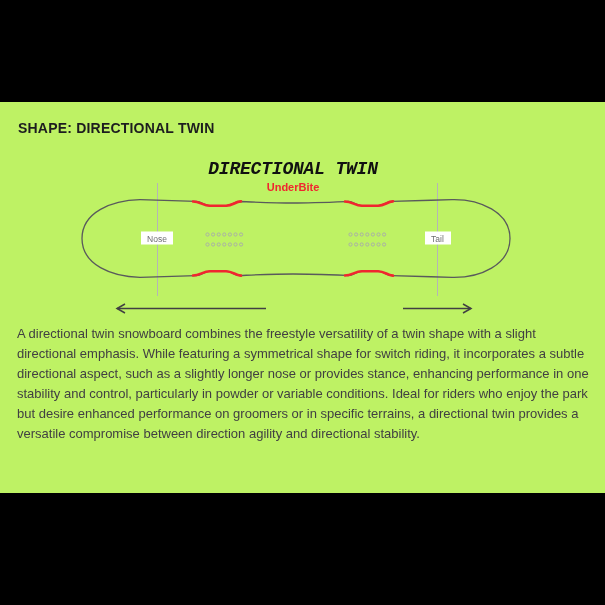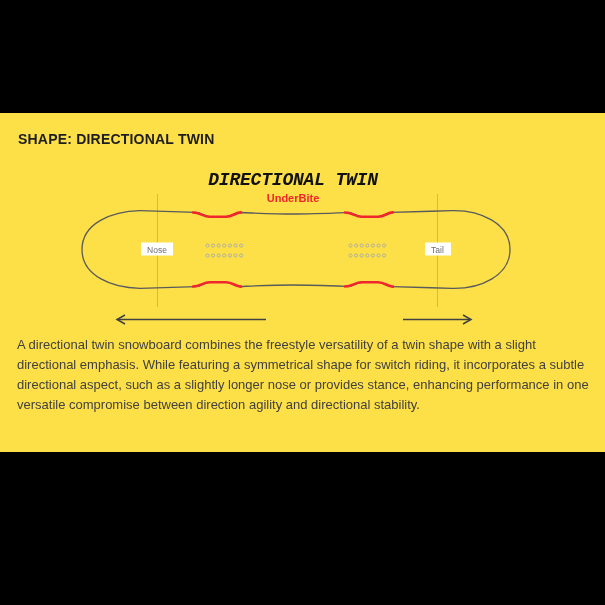--- a/index.html
+++ b/index.html
@@ -7,22 +7,22 @@
   body {
     background: #000000;
     font-family: "Liberation Sans", sans-serif;
     position: relative;
     overflow: hidden;
   }
   .letterbox { position: absolute; left: 0; width: 605px; background: #000; }
   .letterbox.top { top: 0; height: 102px; }
   .letterbox.bottom { top: 493px; height: 112px; }
   .panel {
-    position: absolute; left: 0; top: 113px; width: 605px; height: 339px;
-    background: #fde047;
+    position: absolute; left: 0; top: 102px; width: 605px; height: 391px;
+    background: #bef264;
   }
   .heading {
     position: absolute; left: 18px; top: 18px;
     font-size: 14px; font-weight: 700; color: #1d1d1f;
     letter-spacing: 0.2px; white-space: nowrap;
   }
   .title-wrap { position: absolute; left: 0; top: 0; width: 586px; text-align: center; }
   .board-title {
     position: absolute; left: 0; right: 0; top: 56px;
     font-size: 18px; line-height: 22px; font-weight: 700; font-style: italic;
@@ -141,16 +141,18 @@
     <g fill="none" stroke-width="1.5" stroke="#414042">
       <line x1="403" y1="308.5" x2="471" y2="308.5"></line>
       <polyline points="463,304 471,308.5 463,313"></polyline>
     </g>
   </svg>
 
   <div class="description" id="description">
       <div class="line">A directional twin snowboard combines the freestyle versatility of a twin shape with a slight</div>
       <div class="line">directional emphasis. While featuring a symmetrical shape for switch riding, it incorporates a subtle</div>
       <div class="line">directional aspect, such as a slightly longer nose or provides stance, enhancing performance in one</div>
+      <div class="line">stability and control, particularly in powder or variable conditions. Ideal for riders who enjoy the park</div>
+      <div class="line">but desire enhanced performance on groomers or in specific terrains, a directional twin provides a</div>
       <div class="line">versatile compromise between direction agility and directional stability.</div>
     </div>
 
 </div>
 
 </body></html>

